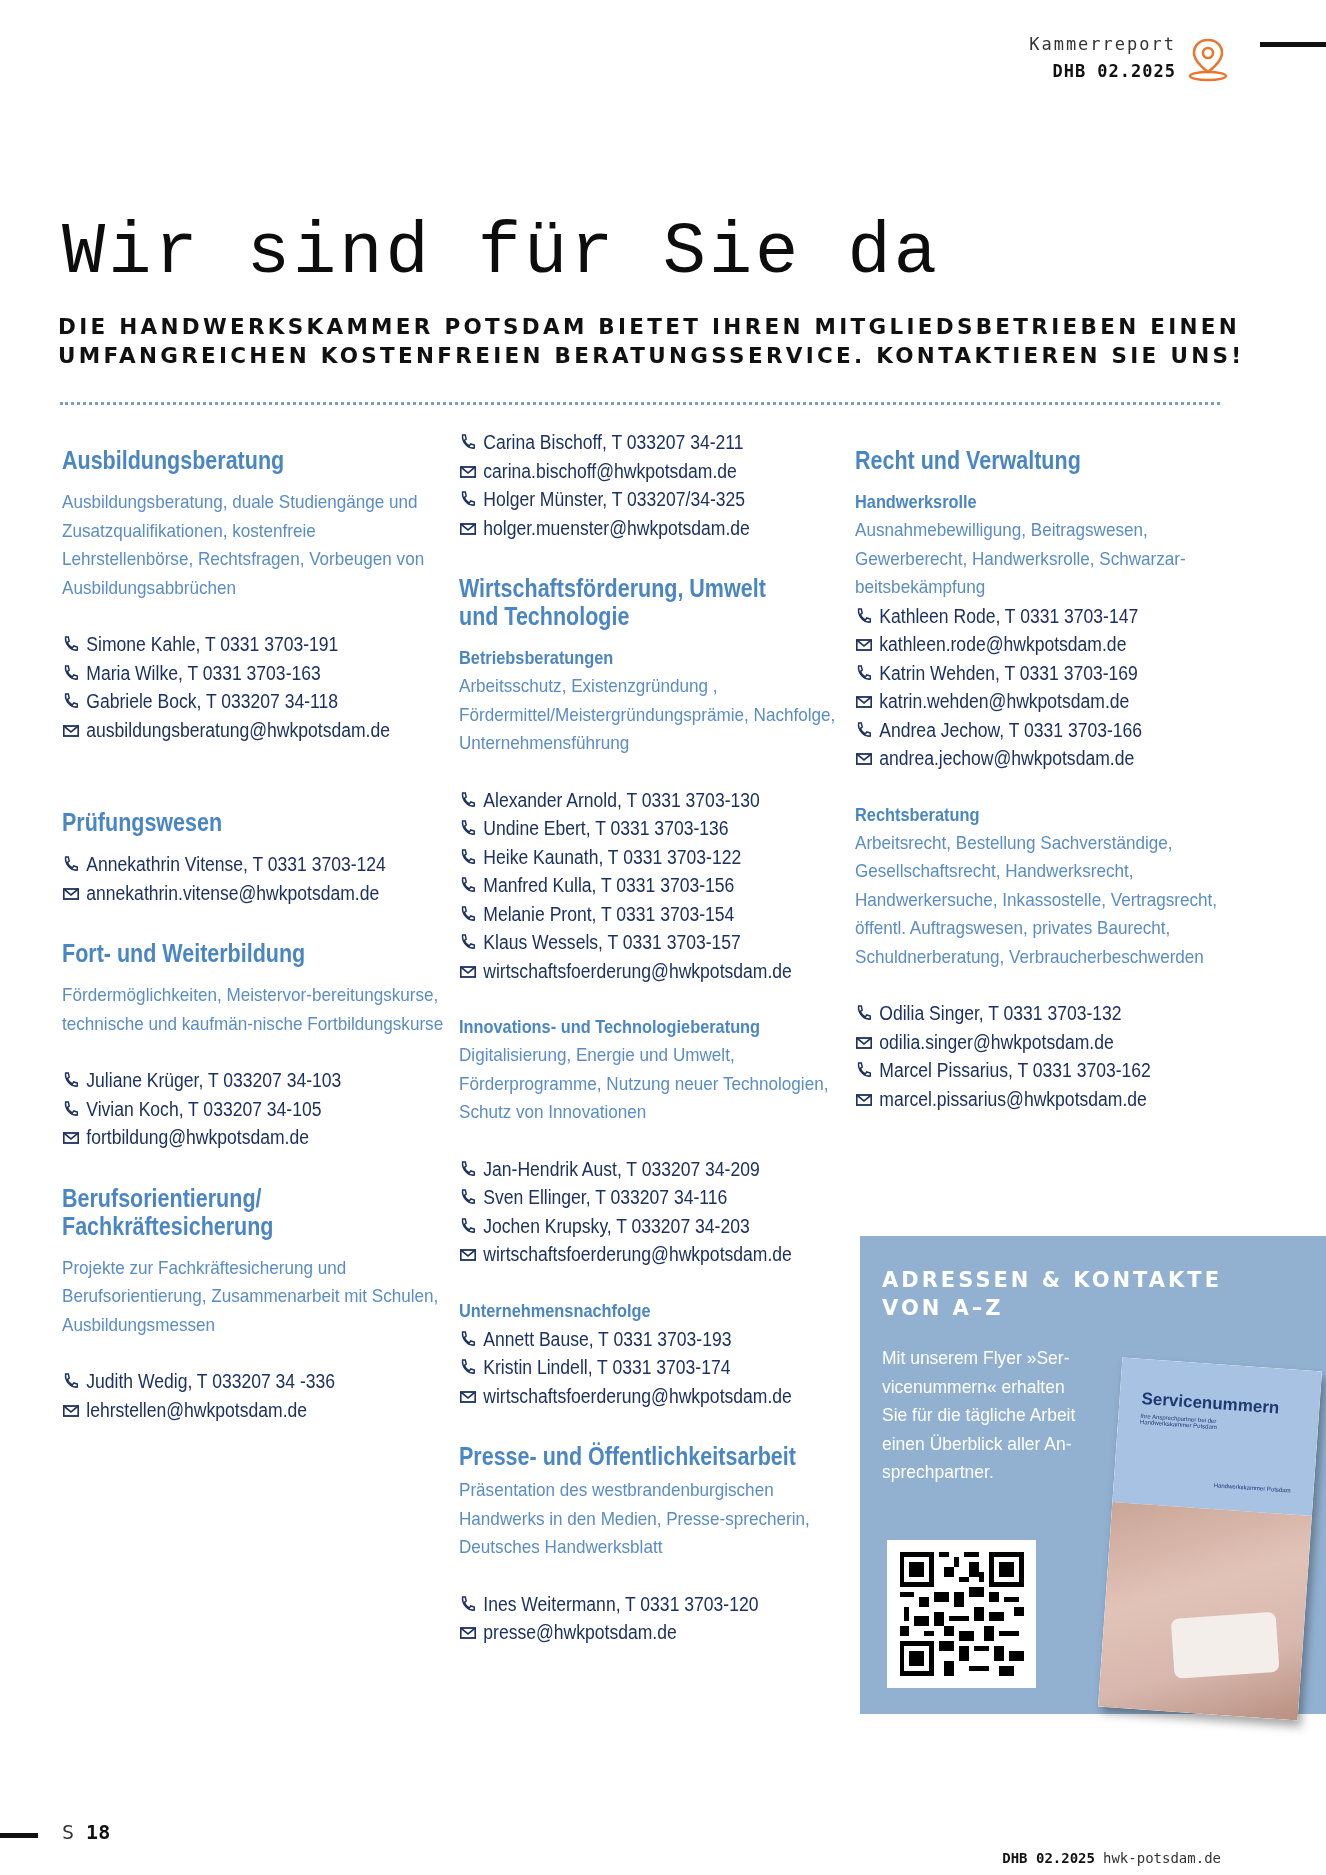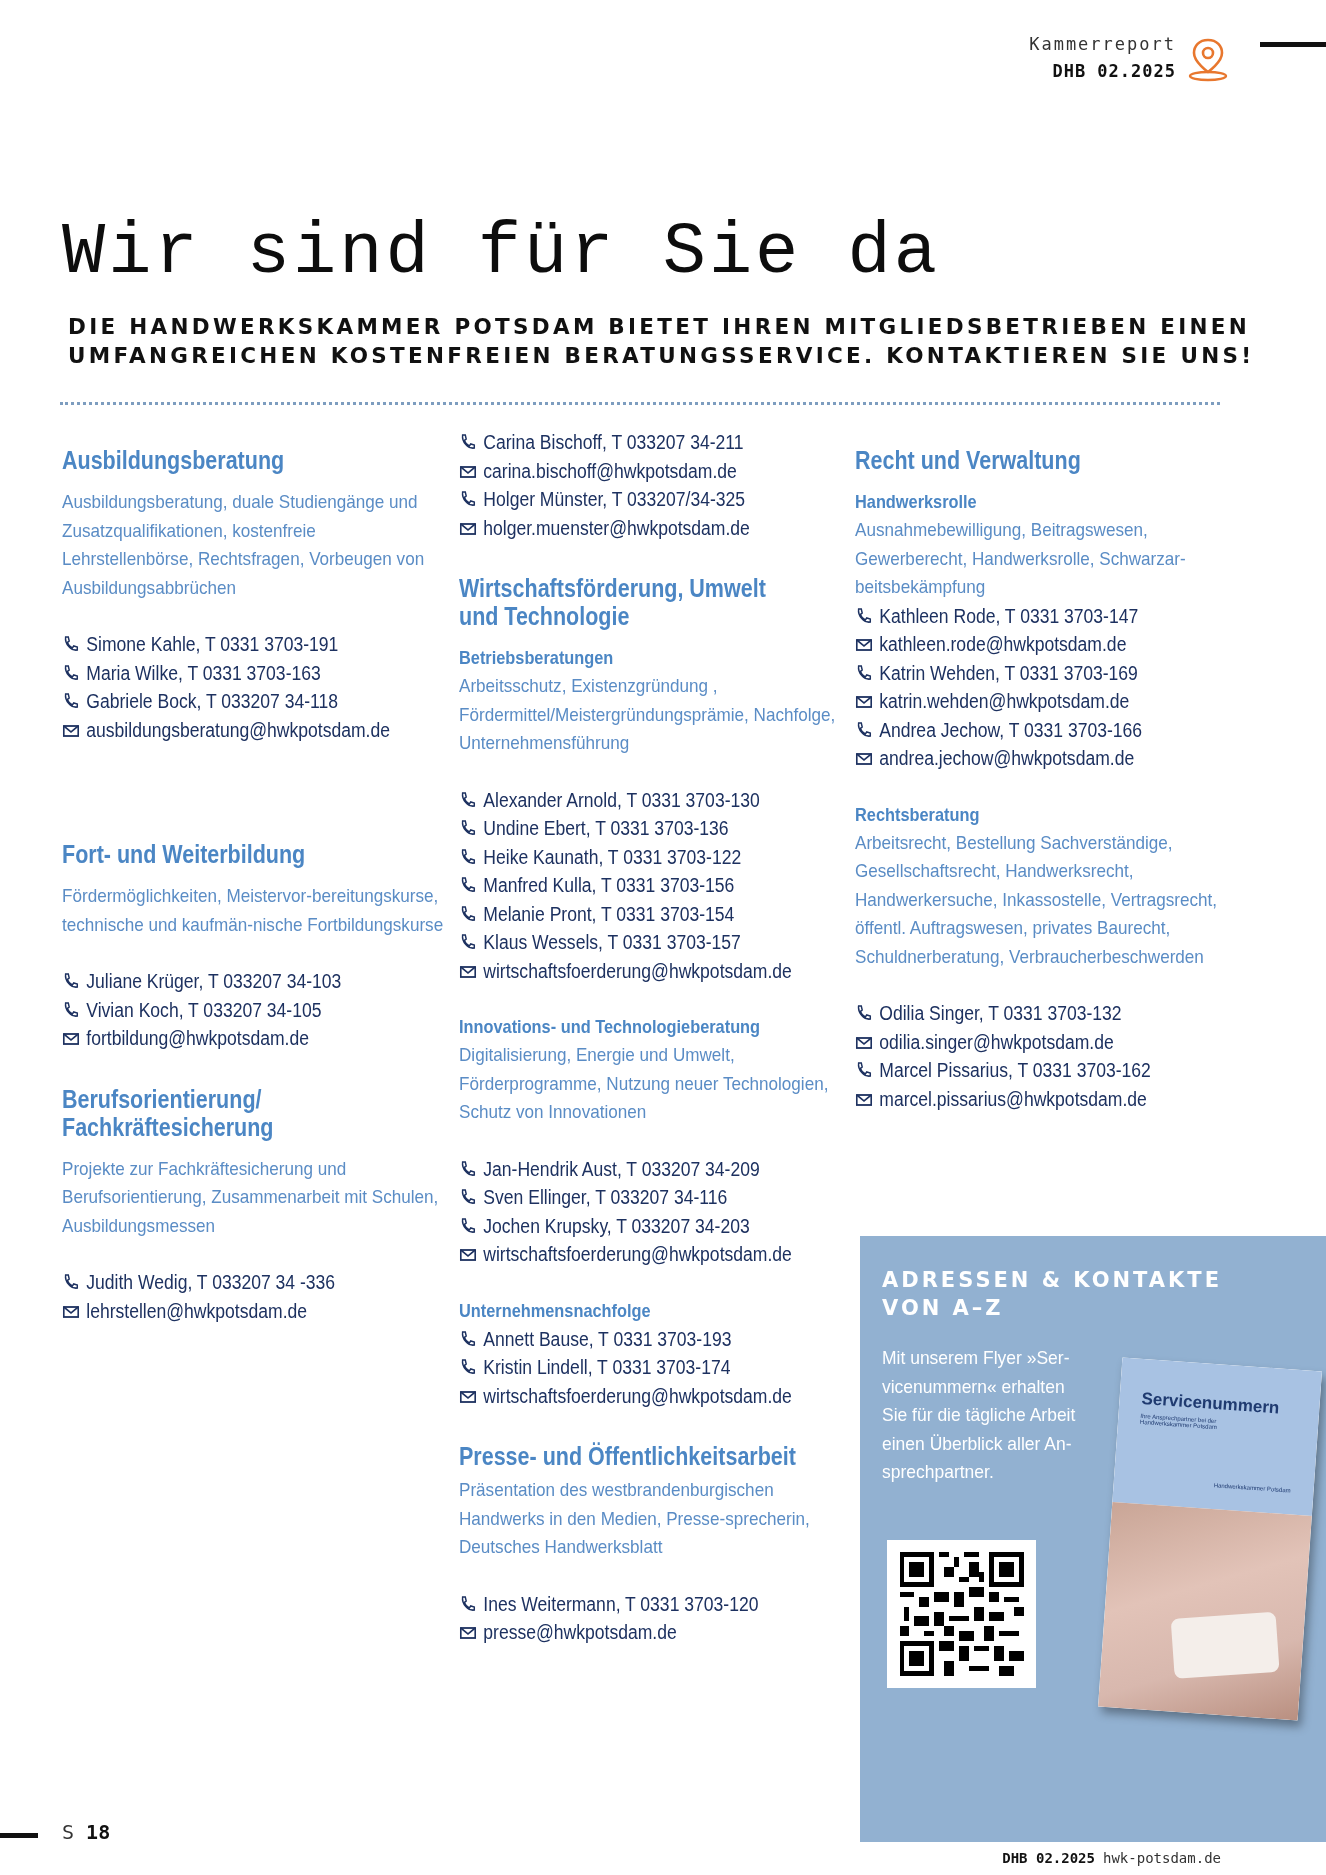--- a/index.html
+++ b/index.html
@@ -6,40 +6,40 @@
   html, body { width: 1326px; height: 1875px; background: #ffffff; overflow: hidden; }
   body { position: relative; font-family: "Liberation Sans", sans-serif; color: #1d3160; }
 
   
   .hdr-label { position: absolute; top: 34px; right: 150px; font-family: "DejaVu Sans Mono", monospace; font-size: 17px; letter-spacing: 2px; color: #333; text-align: center; }
   .hdr-issue { position: absolute; top: 61px; right: 150px; font-family: "DejaVu Sans Mono", monospace; font-weight: bold; font-size: 17px; letter-spacing: 1px; color: #111; text-align: right; }
   .hdr-pin { position: absolute; top: 36px; right: 96px; width: 44px; height: 46px; }
   .hdr-bar { position: absolute; top: 42px; right: 0; width: 66px; height: 5px; background: #111; }
 
   .title { position: absolute; top: 212px; left: 62px; font-family: Liberation Mono, monospace; font-size: 72px; letter-spacing: 3px; color: #0d0d0d; font-weight: normal; }
-  .subtitle { position: absolute; top: 312px; left: 68px; width: 1200px; font-family: "DejaVu Sans", sans-serif; font-weight: bold; font-size: 21.5px; letter-spacing: 3.3px; line-height: 29px; color: #111; }
+  .subtitle { position: absolute; top: 312px; left: 58px; width: 1200px; font-family: "DejaVu Sans", sans-serif; font-weight: bold; font-size: 21.5px; letter-spacing: 3.3px; line-height: 29px; color: #111; }
   .divider { position: absolute; top: 402px; left: 60px; width: 1160px; border-top: 3px dotted #7d9dbf; }
 
   
   .col { position: absolute; top: 446px; }
   .col1 { left: 62px; width: 390px; }
   .col2 { left: 459px; width: 400px; top: 428px; }
   .col3 { left: 855px; width: 400px; }
 
   .h2 { font-family: "Liberation Sans", sans-serif; font-weight: bold; font-size: 25px; color: #4b86c4; line-height: 28px; transform: scaleX(0.86); transform-origin: left; white-space: nowrap; }
   .h3 { font-family: "Liberation Sans", sans-serif; font-weight: bold; font-size: 19px; color: #4b86c4; line-height: 28px; transform: scaleX(0.86); transform-origin: left; white-space: nowrap; }
   .desc { font-size: 19px; color: #5a8cc5; line-height: 28.5px; transform: scaleX(0.9); transform-origin: left; width: 111%; }
   .contact { display: flex; align-items: center; font-size: 19.5px; line-height: 28.5px; color: #1d3160; white-space: nowrap; transform: scaleX(0.9); transform-origin: left; }
   .ico { display: inline-block; width: 20px; height: 18px; margin-right: 7px; flex: none; }
   .gap-s { height: 14px; }
   .gap-m { height: 28px; }
   .gap-l { height: 32px; }
 
   
-  .promo { position: absolute; left: 860px; top: 1236px; width: 466px; height: 606px; background: #92b1d1; overflow: visible; }
+  .promo { position: absolute; left: 860px; top: 1236px; width: 466px; height: 478px; background: #92b1d1; overflow: visible; }
   .promo-title { position: absolute; left: 22px; top: 30px; font-family: "DejaVu Sans", sans-serif; font-weight: bold; font-size: 21px; letter-spacing: 3px; line-height: 28px; color: #ffffff; }
   .promo-text { position: absolute; left: 22px; top: 108px; width: 230px; font-size: 19px; line-height: 28.5px; color: #ffffff; transform: scaleX(0.92); transform-origin: left; }
   .qr-wrap { position: absolute; left: 27px; top: 304px; width: 149px; height: 148px; background: #fff; padding: 12px; }
   .flyer { position: absolute; left: 250px; top: 128px; width: 200px; height: 350px; background: #fff; transform: rotate(4deg); box-shadow: 4px 6px 10px rgba(0,0,0,0.35); overflow: hidden; }
   .flyer-top { position: absolute; left: 0; top: 0; width: 100%; height: 145px; background: #a8c2e3; }
   .flyer-title { position: absolute; left: 22px; top: 30px; font-weight: bold; font-size: 17px; color: #1f3a70; }
   .flyer-sub { position: absolute; left: 22px; top: 54px; font-size: 6px; color: #1f3a70; width: 120px; }
   .flyer-logo { position: absolute; left: 100px; top: 118px; font-size: 6px; color: #1f3a70; }
   .flyer-photo { position: absolute; left: 0; top: 145px; width: 100%; height: 205px; background: linear-gradient(160deg, #c9a596 0%, #e2c3b8 40%, #d8b8ae 70%, #b98f80 100%); }
   .flyer-phone { position: absolute; left: 70px; top: 105px; width: 105px; height: 60px; background: #f4eeea; border-radius: 8px; transform: rotate(-8deg); }
@@ -94,20 +94,37 @@
     <div class="contact">
         <svg class="ico" viewBox="0 0 20 18">
           <rect x="2" y="5" width="16" height="10" fill="none" stroke="#1d3160" stroke-width="1.8"></rect>
           <path d="M2 5 L10 11 L18 5" fill="none" stroke="#1d3160" stroke-width="1.6"></path>
         </svg>
         <span>ausbildungsberatung@hwkpotsdam.de</span>
       </div>
   </section>
   <div class="gap-l"></div>
   <div class="gap-l"></div>
+  <section>
+    <div class="h2">Prüfungswesen</div>
+    <div class="gap-s"></div>
+    <div class="contact">
+        <svg class="ico" viewBox="0 0 20 18">
+          <path d="M4 2 L7 2 L8 6 L6 7.5 C7 10 9 12 11.5 13 L13 11 L17 12 L17 15 C10 16 3 9 4 2 Z" fill="none" stroke="#1d3160" stroke-width="1.6"></path>
+        </svg>
+        <span>Annekathrin Vitense, T 0331 3703-124</span>
+      </div>
+    <div class="contact">
+        <svg class="ico" viewBox="0 0 20 18">
+          <rect x="2" y="5" width="16" height="10" fill="none" stroke="#1d3160" stroke-width="1.8"></rect>
+          <path d="M2 5 L10 11 L18 5" fill="none" stroke="#1d3160" stroke-width="1.6"></path>
+        </svg>
+        <span>annekathrin.vitense@hwkpotsdam.de</span>
+      </div>
+  </section>
   <div class="gap-l"></div>
   <section>
     <div class="h2">Fort- und Weiterbildung</div>
     <div class="gap-s"></div>
     <div class="desc">Fördermöglichkeiten, Meistervor-bereitungskurse, technische und kaufmän-nische Fortbildungskurse</div>
     <div class="gap-m"></div>
     <div class="contact">
         <svg class="ico" viewBox="0 0 20 18">
           <path d="M4 2 L7 2 L8 6 L6 7.5 C7 10 9 12 11.5 13 L13 11 L17 12 L17 15 C10 16 3 9 4 2 Z" fill="none" stroke="#1d3160" stroke-width="1.6"></path>
         </svg>

